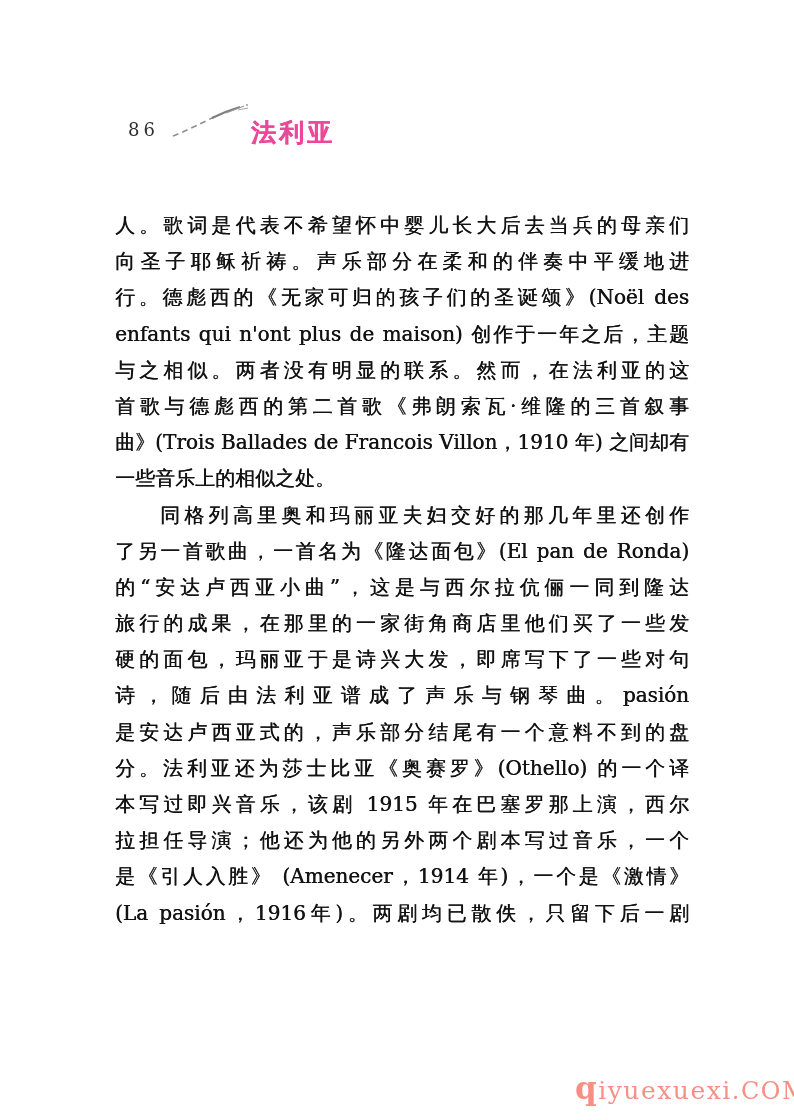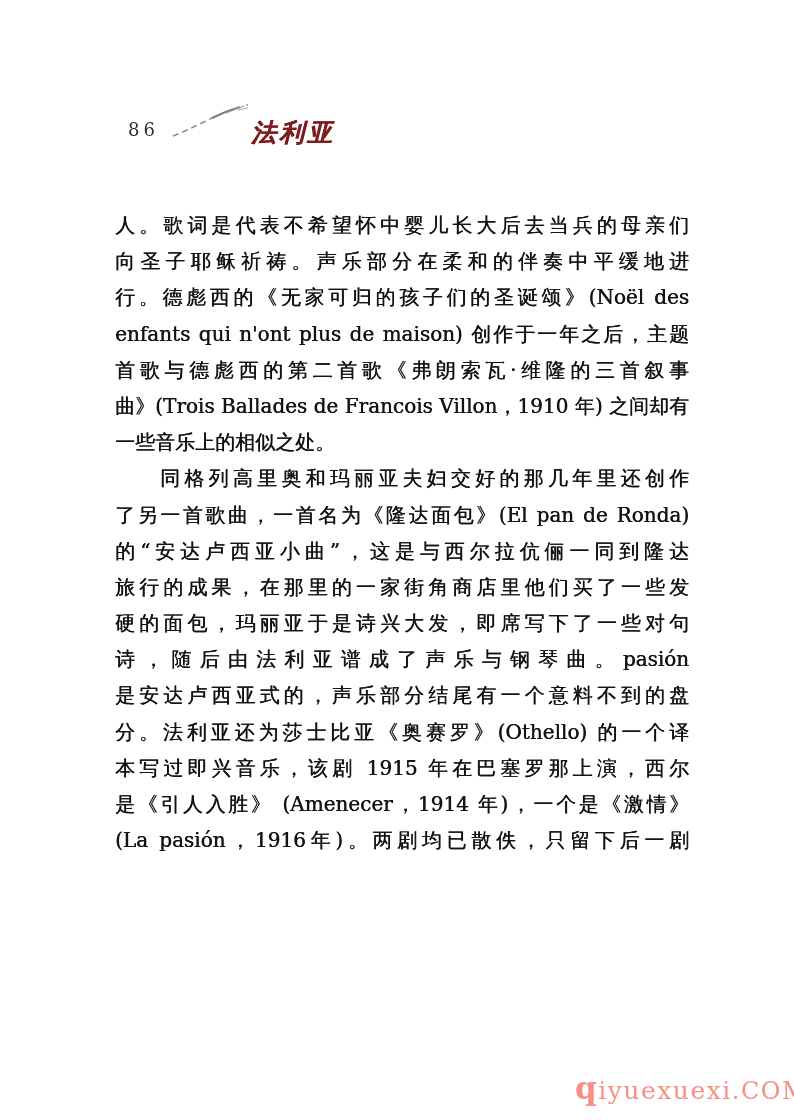--- a/index.html
+++ b/index.html
@@ -20,23 +20,22 @@
     position: absolute; left: 128px; top: 119px;
     font-size: 18px; letter-spacing: 4px; color: #2e2e2e;
   }
   .flourish {
     position: absolute; left: 168px; top: 100px;
     width: 86px; height: 42px;
   }
   .page-title {
     position: absolute; left: 251px; top: 116px;
     font-size: 25px; font-weight: bold; letter-spacing: 3px;
-    color: #7f1d1d;
+    color: #ec4899;
     text-shadow: 0.6px 0 0 currentColor;
-    font-style: italic;
   }
   
   .body-text {
     position: absolute; left: 103px; top: 207px;
     width: 586px;
   }
   .line {
     height: 36.2px; line-height: 36.2px;
     font-size: 20px;
     color: #131313;
@@ -78,32 +77,34 @@
     </svg>
   </span>
 
   <span class="page-title">法利亚</span>
 
   <main class="body-text">
     <div class="line">人。歌词是代表不希望怀中婴儿长大后去当兵的母亲们</div>
     <div class="line">向圣子耶稣祈祷。声乐部分在柔和的伴奏中平缓地进</div>
     <div class="line">行。德彪西的《无家可归的孩子们的圣诞颂》(Noël des</div>
     <div class="line">enfants qui n'ont plus de maison) 创作于一年之后，主题</div>
+    <div class="line">与之相似。两者没有明显的联系。然而，在法利亚的这</div>
     <div class="line">首歌与德彪西的第二首歌《弗朗索瓦·维隆的三首叙事</div>
     <div class="line">曲》(Trois Ballades de Francois Villon，1910 年) 之间却有</div>
     <div class="line para-end">一些音乐上的相似之处。</div>
     <div class="line para-start">同格列高里奥和玛丽亚夫妇交好的那几年里还创作</div>
     <div class="line">了另一首歌曲，一首名为《隆达面包》(El pan de Ronda)</div>
     <div class="line">的“安达卢西亚小曲”，这是与西尔拉伉俪一同到隆达</div>
     <div class="line">旅行的成果，在那里的一家街角商店里他们买了一些发</div>
     <div class="line">硬的面包，玛丽亚于是诗兴大发，即席写下了一些对句</div>
     <div class="line">诗，随后由法利亚谱成了声乐与钢琴曲。pasión</div>
     <div class="line">是安达卢西亚式的，声乐部分结尾有一个意料不到的盘</div>
     <div class="line">分。法利亚还为莎士比亚《奥赛罗》(Othello) 的一个译</div>
     <div class="line">本写过即兴音乐，该剧 1915 年在巴塞罗那上演，西尔</div>
+    <div class="line">拉担任导演；他还为他的另外两个剧本写过音乐，一个</div>
     <div class="line">是《引人入胜》 (Amenecer，1914 年)，一个是《激情》</div>
     <div class="line">(La pasión，1916年)。两剧均已散佚，只留下后一剧</div>
   </main>
 
   <div class="watermark">
     <span class="wm-q">q</span><span>iyuexuexi</span><span class="wm-dom">.COM</span>
   </div>
 
 </div>
 

